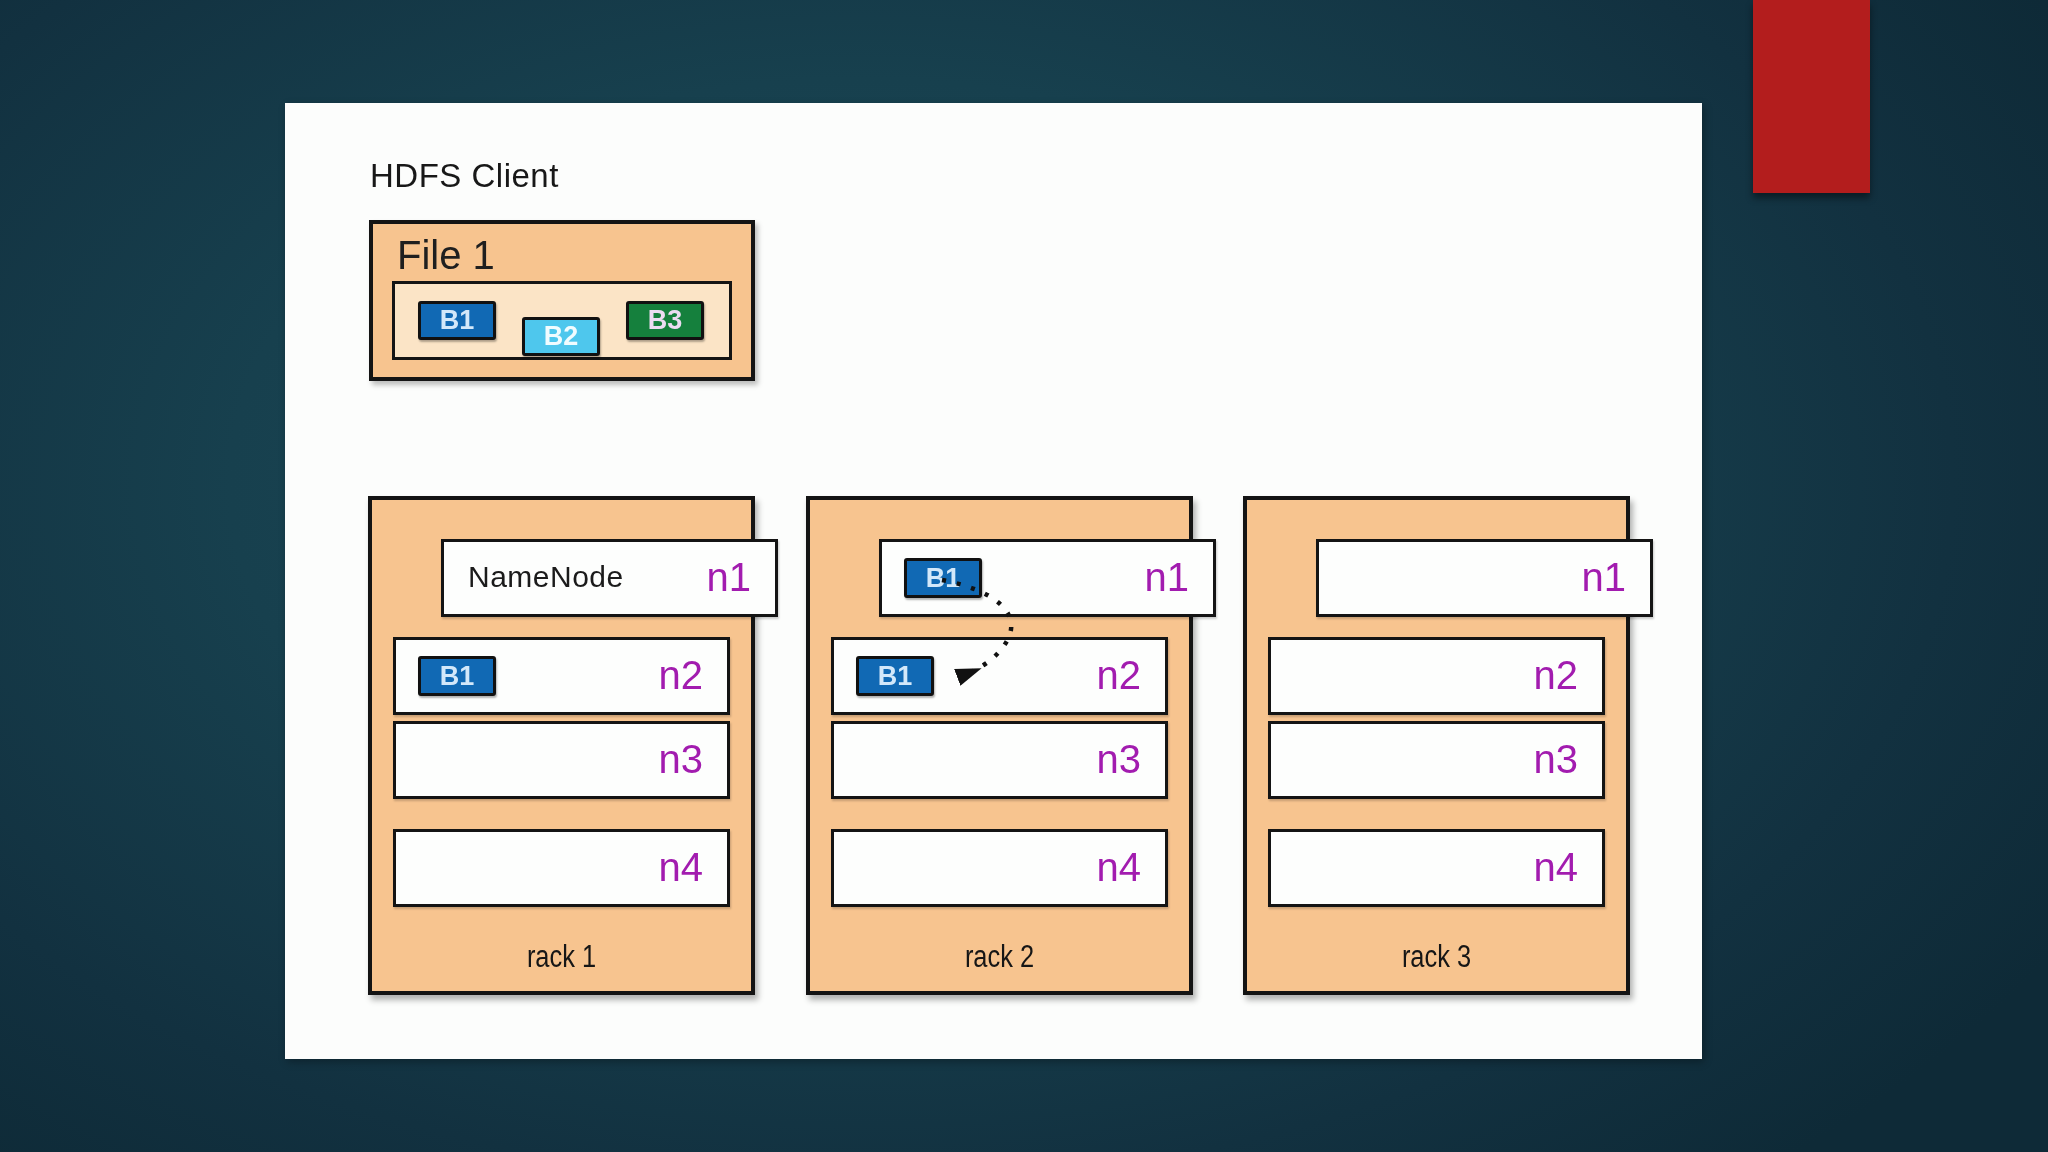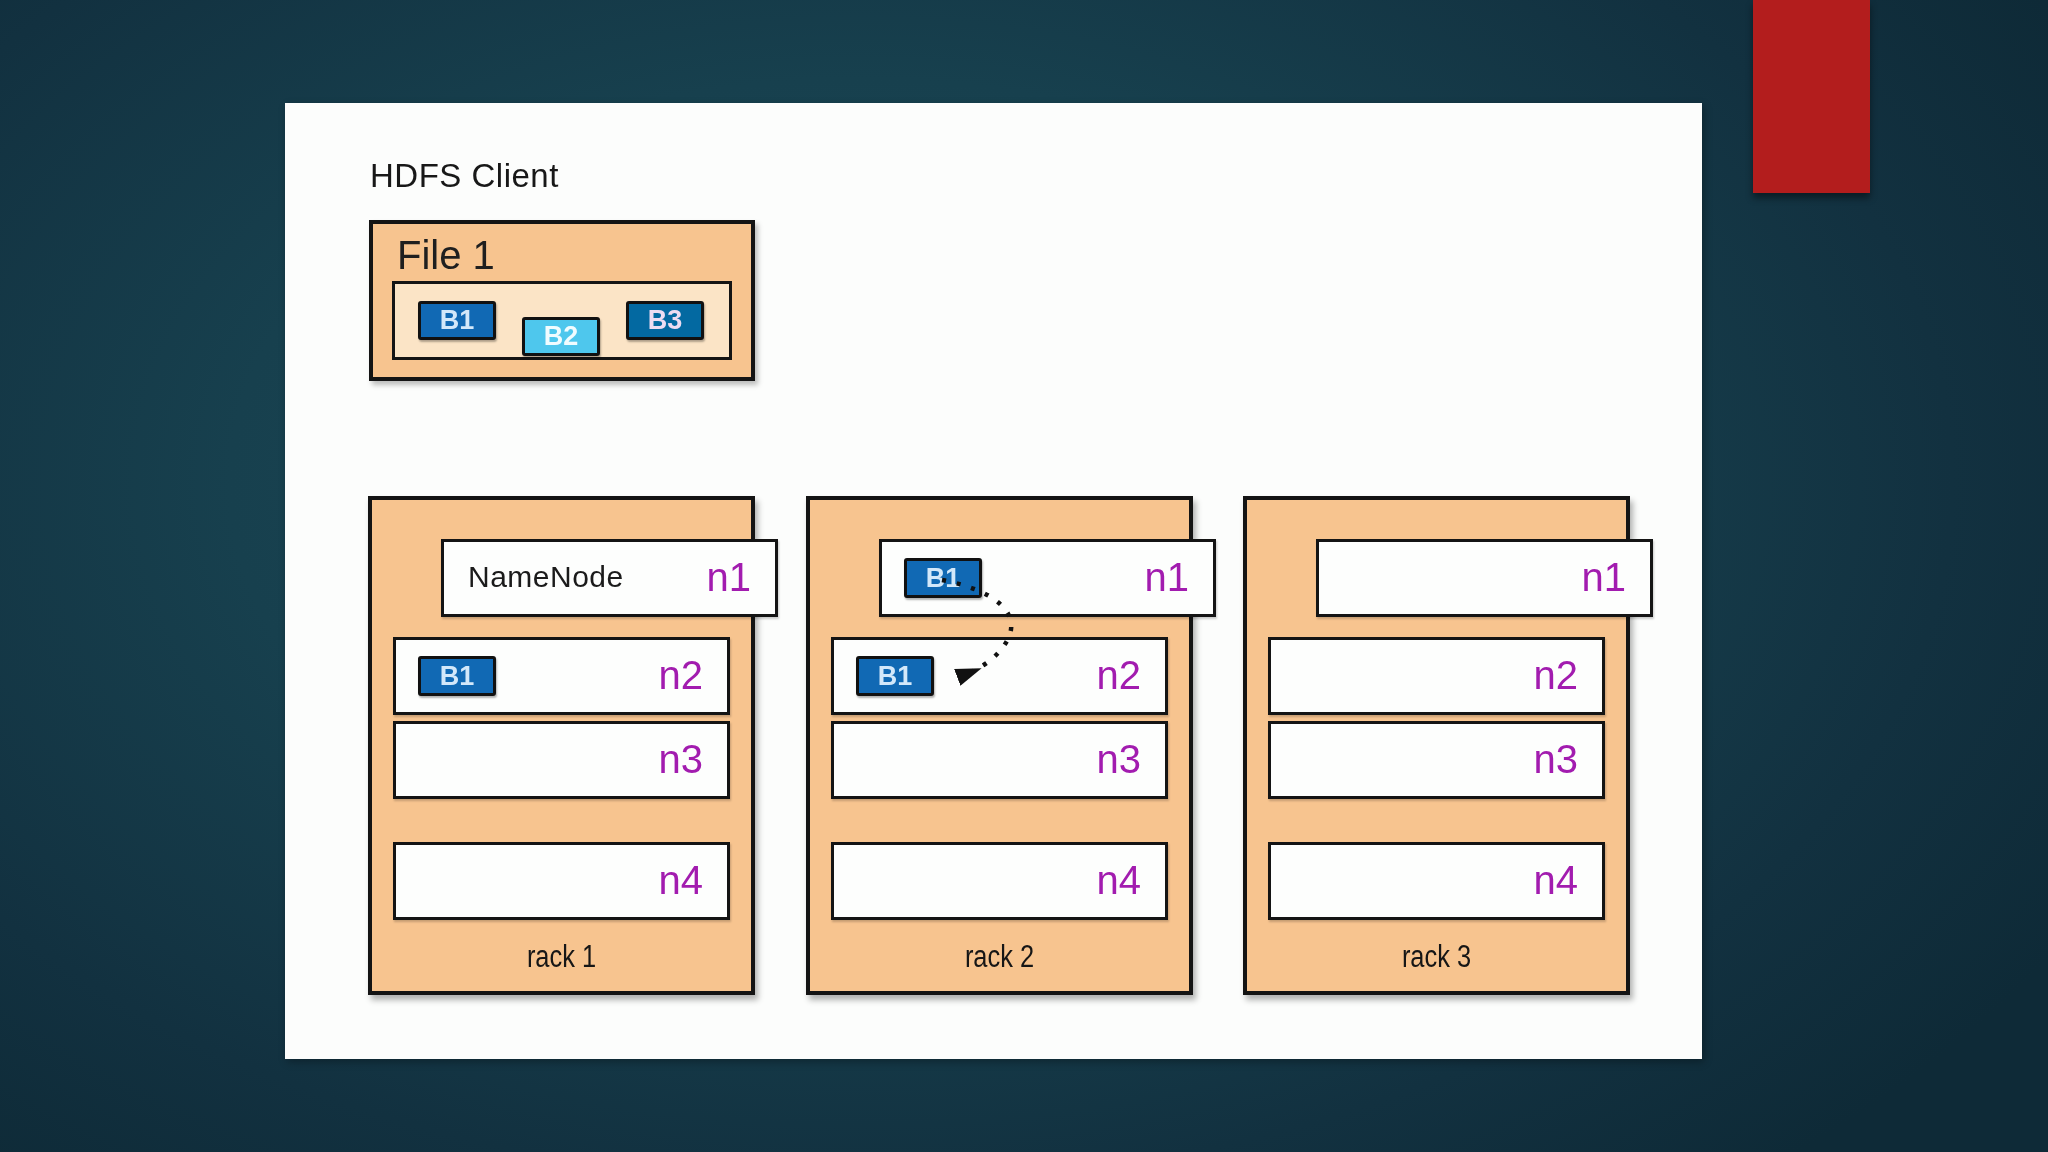--- a/index.html
+++ b/index.html
@@ -43,38 +43,38 @@
     display: flex; align-items: center; padding-left: 23px; gap: 26px;
   }
   .block-chip {
     width: 78px; height: 39px; border: 3px solid #111; border-radius: 3px;
     display: flex; align-items: center; justify-content: center;
     font-size: 27px; font-weight: 700;
     box-shadow: 1px 2px 2px rgba(0,0,0,0.3);
   }
   .chip-b1 { background: #1169b4; color: #d3e8fa; }
   .chip-b2 { background: #4ec7ed; color: #f0fcff; margin-top: 32px; }
-  .chip-b3 { background: #0369a1; color: #ecdcf2; }
+  .chip-b3 { background: #15803d; color: #ecdcf2; }
 
   .rack {
     position: absolute; top: 393px; width: 387px; height: 499px;
     background: #f7c48f; border: 4px solid #141414;
     box-shadow: 3px 5px 6px rgba(0,0,0,0.30);
   }
   .rack-1 { left: 83px; }
   .rack-2 { left: 521px; }
   .rack-3 { left: 958px; }
 
   .node {
     position: absolute; left: 21px; width: 337px; height: 78px;
     background: #fdfefd; border: 3px solid #141414;
     box-shadow: 1px 2px 2px rgba(0,0,0,0.2);
   }
   .node-1 { top: 39px; margin-left: 48px; } .node-2 { top: 137px; }
-  .node-3 { top: 221px; } .node-4 { top: 342px; }
+  .node-3 { top: 221px; } .node-4 { top: 329px; }
 
   .node-name {
     position: absolute; right: 24px; top: 50%; transform: translateY(-52%);
     font-size: 40px; color: #a21caf;
   }
   .node-text {
     position: absolute; left: 24px; top: 50%; transform: translateY(-52%);
     font-size: 30px; color: #1b1b1b; letter-spacing: 0.5px;
   }
   .node-chip {

